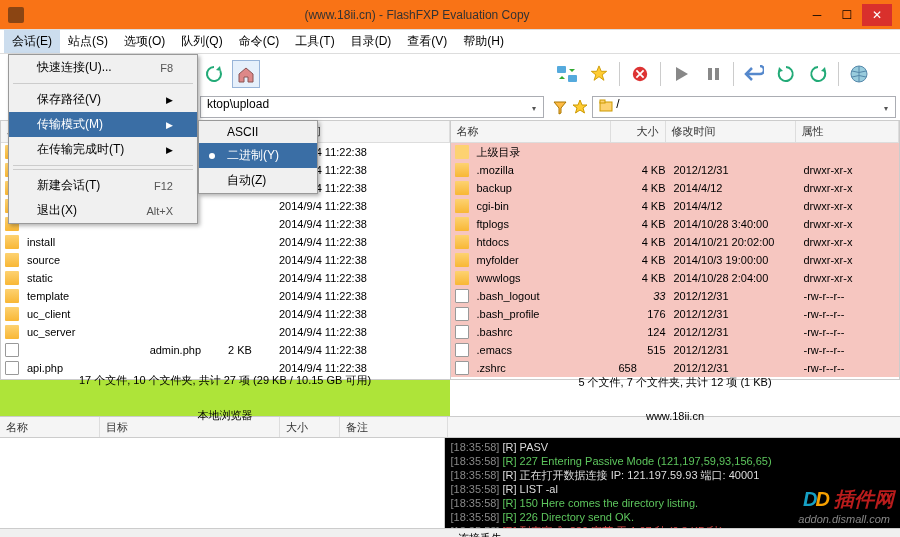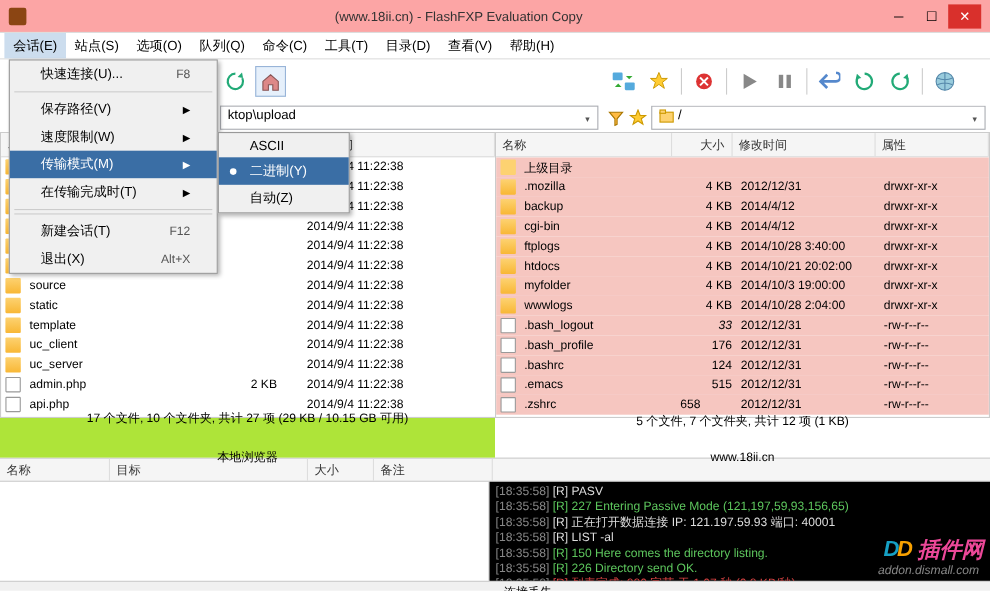--- a/index.html
+++ b/index.html
@@ -1,19 +1,19 @@
 <!DOCTYPE html>
 <html><head>
 <meta charset="utf-8">
 <style>
 * { margin: 0; padding: 0; box-sizing: border-box; font-family: "Microsoft YaHei", Tahoma, Arial, sans-serif; }
 body { width: 900px; height: 537px; background: #fff; overflow: hidden; font-size: 12px; position: relative; }
 
 
-.titlebar { height: 30px; background: #fca5a5; display: flex; align-items: center; padding: 0 8px; border-bottom: 1px solid #ddd; position: relative; }
+.titlebar { height: 30px; background: #f97316; display: flex; align-items: center; padding: 0 8px; border-bottom: 1px solid #ddd; position: relative; }
 .titlebar .icon { width: 16px; height: 16px; background: #8B4513; border-radius: 2px; margin-right: 8px; }
 .titlebar .title { flex: 1; text-align: center; color: #333; }
 .win-controls { display: flex; gap: 0; }
 .win-btn { width: 30px; height: 22px; display: flex; align-items: center; justify-content: center; font-size: 12px; }
 .win-close { background: #d9302c; color: #fff; }
 
 
 .menubar { height: 24px; background: #fff; display: flex; align-items: center; padding: 0 4px; border-bottom: 1px solid #ddd; }
 .menu-item { padding: 3px 8px; cursor: pointer; }
 .menu-item.active { background: #cde; }
@@ -79,21 +79,21 @@
 .log-red { color: #d44; }
 
 
 .footer { display: flex; height: 18px; background: #f0f0f0; border-top: 1px solid #ccc; font-size: 11px; }
 .footer > div { flex: 1; padding: 2px 8px; }
 
 
 .watermark { position: absolute; right: 6px; bottom: 24px; font-size: 20px; font-style: italic; font-weight: bold; display: flex; align-items: center; gap: 4px; pointer-events: none; }
 .wm-d1 { color: #16a0c4; }
 .wm-d2 { color: #f7a000; }
-.wm-text { color: #ec4899; font-family: Liberation Mono, monospace; }
+.wm-text { color: #b91c1c; font-family: Liberation Mono, monospace; }
 .wm-sub { position: absolute; right: 10px; bottom: 12px; font-size: 11px; color: #888; font-style: italic; pointer-events: none; }
 
 svg { display: block; }
 </style>
 </head>
 <body>
 
 <div class="titlebar">
   <div class="icon"></div>
   <div class="title">(www.18ii.cn) - FlashFXP Evaluation Copy</div>
@@ -117,24 +117,20 @@
   </div>
 
 <div class="dropdown" id="dd1" style="left:8px; top:54px;">
     <div class="dropdown-item">
       <span>快速连接(U)...</span>
       <span class="shortcut">F8</span>
     </div>
     <div class="dropdown-sep"></div>
     <div class="dropdown-item">
       <span>保存路径(V)</span>
-      <span class="arrow">▶</span>
-    </div>
-    <div class="dropdown-item">
-      <span>速度限制(W)</span>
       <span class="arrow">▶</span>
     </div>
     <div class="dropdown-item highlighted">
       <span>传输模式(M)</span>
       <span class="arrow">▶</span>
     </div>
     <div class="dropdown-item">
       <span>在传输完成时(T)</span>
       <span class="arrow">▶</span>
     </div>
@@ -332,21 +328,21 @@
           <div class="cell" style="flex: 1 1 0%;">2014/9/4 11:22:38</div>
         </div>
         <div class="file-row">
           <div class="file-icon folder-ic"></div>
           <div class="cell" style="width: 182px;">uc_server</div>
           <div class="cell" style="width: 70px; text-align: right;"></div>
           <div class="cell" style="flex: 1 1 0%;">2014/9/4 11:22:38</div>
         </div>
         <div class="file-row">
           <div class="file-icon file-ic"></div>
-          <div class="cell" style="width: 182px;">admin.php</div>
+          <div class="cell" style="width: 182px; text-align: right;">admin.php</div>
           <div class="cell" style="width: 70px; text-align: center;">2 KB</div>
           <div class="cell" style="flex: 1 1 0%;">2014/9/4 11:22:38</div>
         </div>
         <div class="file-row">
           <div class="file-icon file-ic"></div>
           <div class="cell" style="width: 182px;">api.php</div>
           <div class="cell" style="width: 70px; text-align: right;"></div>
           <div class="cell" style="flex: 1 1 0%;">2014/9/4 11:22:38</div>
         </div>
         <div class="file-row"></div>

